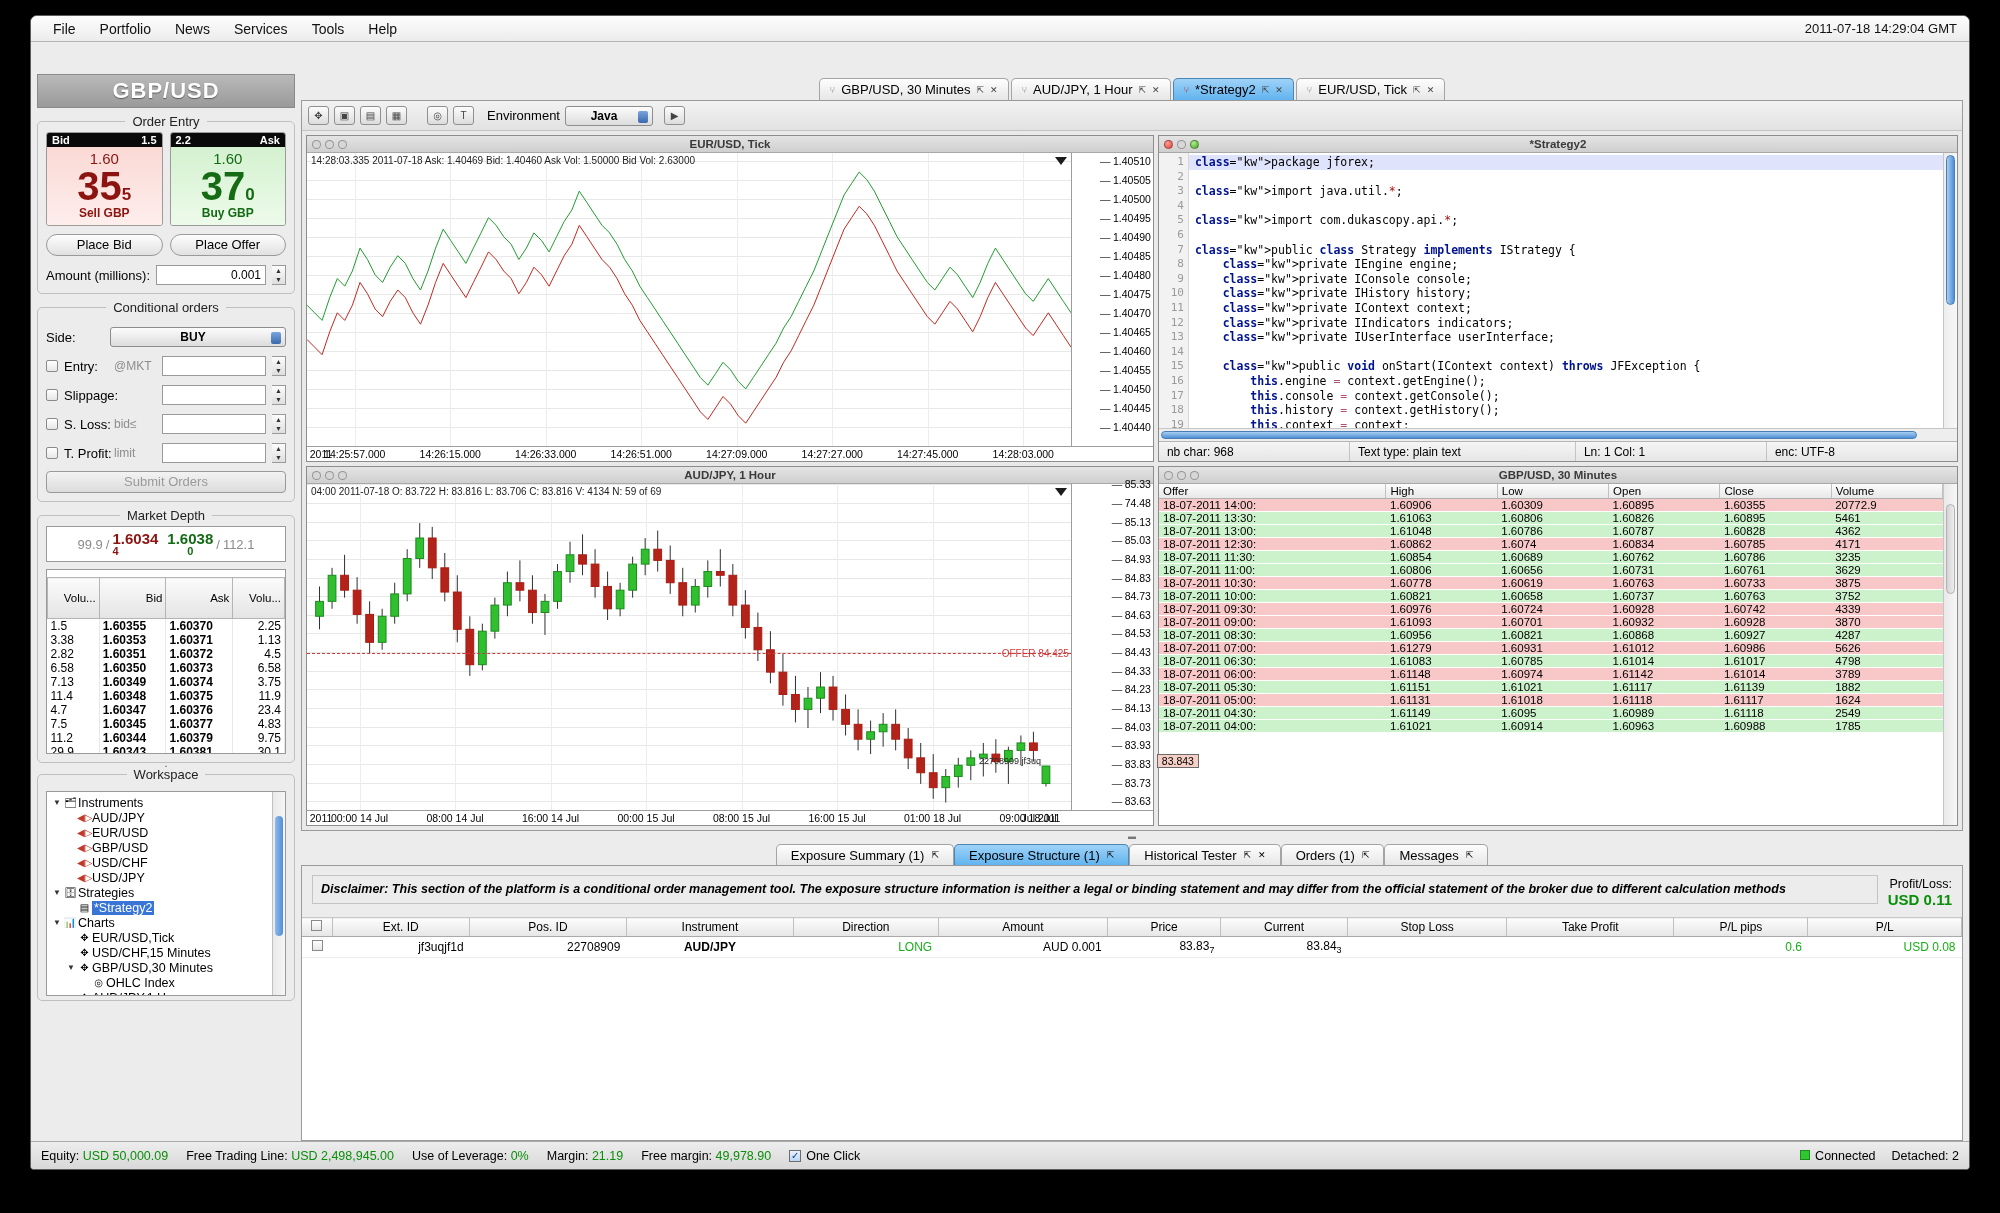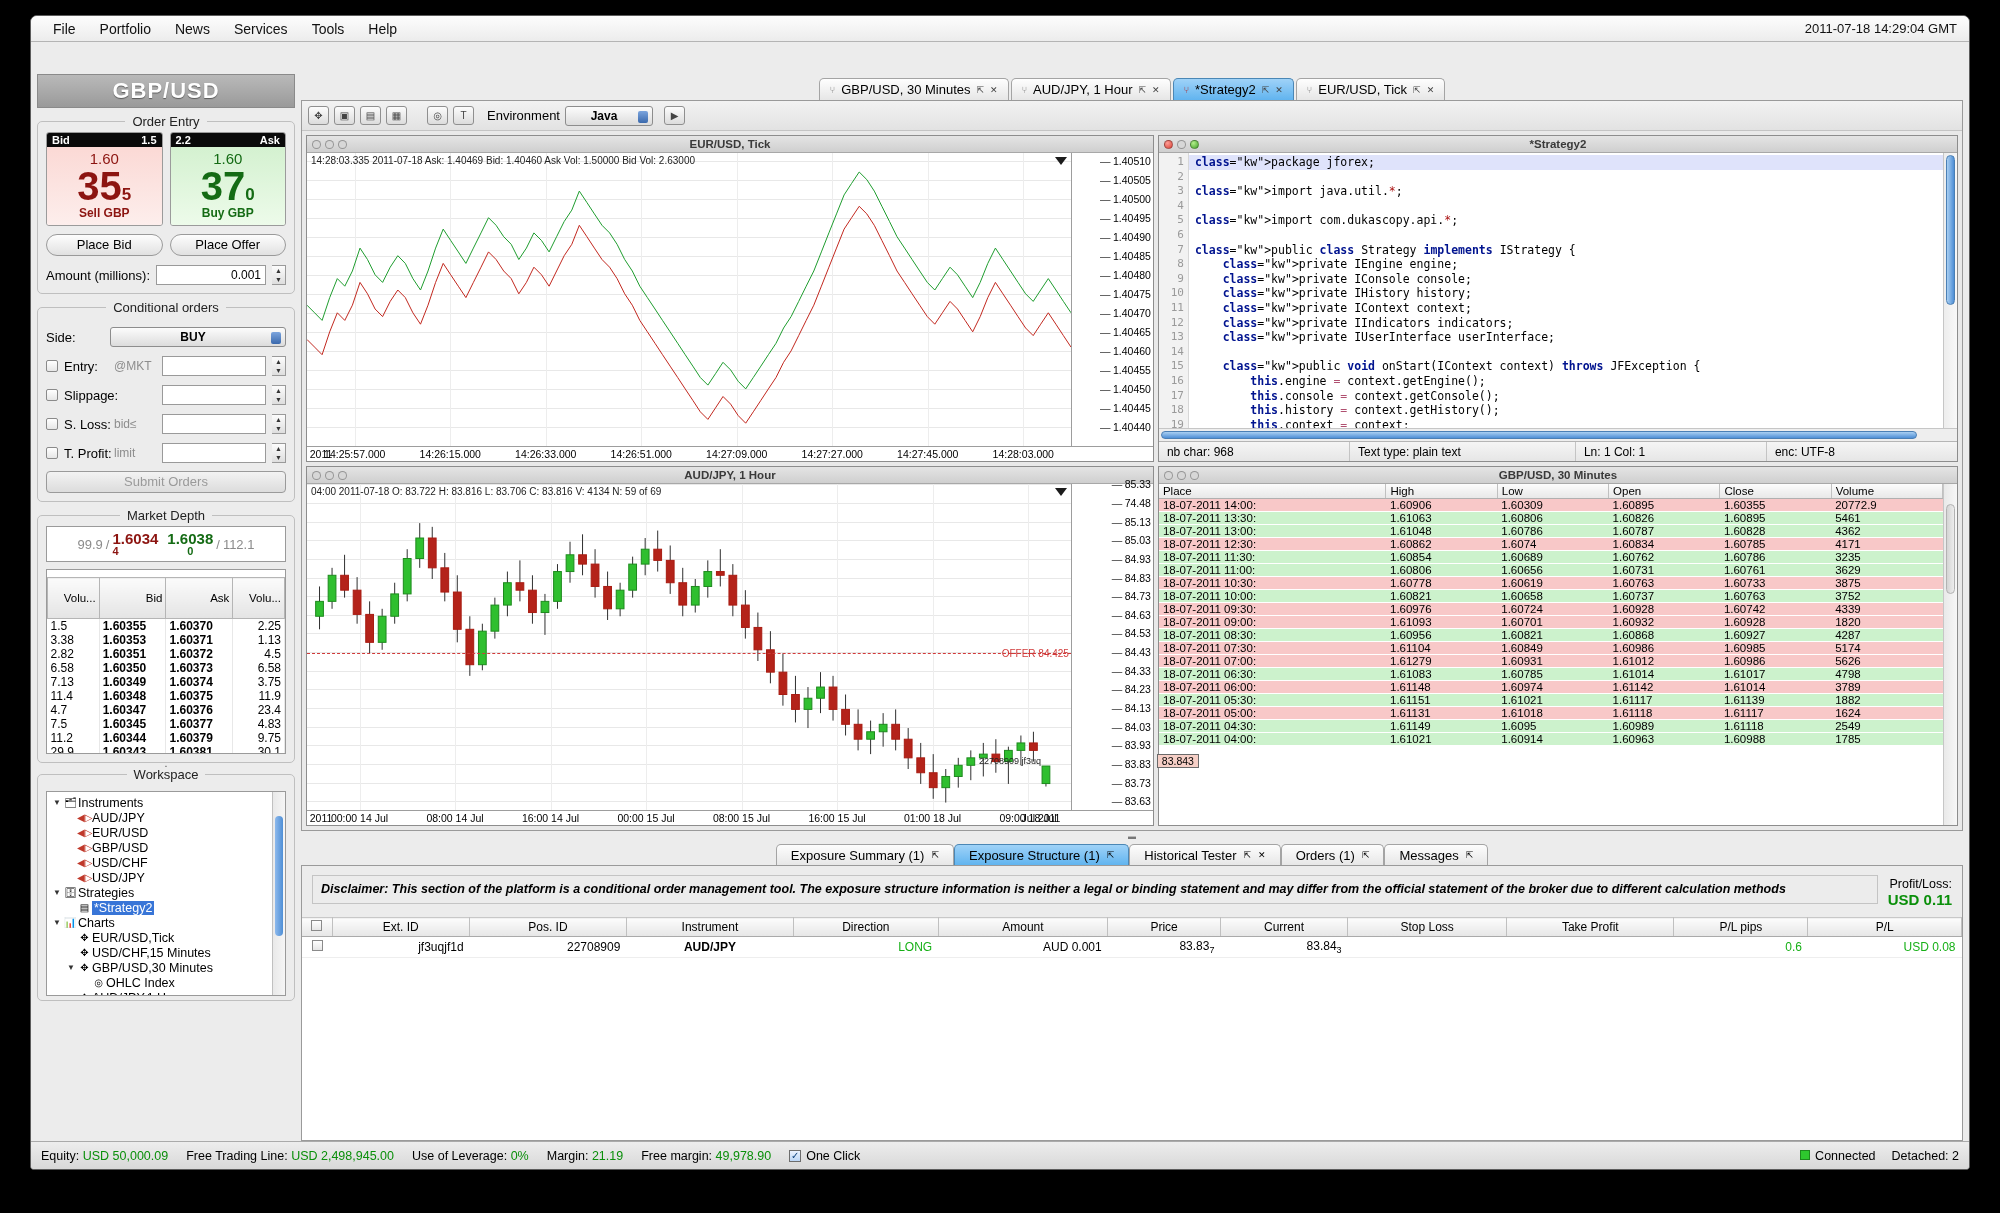--- a/index.html
+++ b/index.html
@@ -897,21 +897,21 @@
                     <div class="sd"></div>
                     <div class="sd"></div>
                   </div>
                 <div class="st">GBP/USD, 30 Minutes</div>
               </div>
               <div class="ohlcwrap">
                 <div style="flex:1;overflow:hidden">
                   <table class="ohlc">
                     <thead>
                         <tr id="ohlc-head">
-                          <th>Place</th>
+                          <th>Offer</th>
                           <th>High</th>
                           <th>Low</th>
                           <th>Open</th>
                           <th>Close</th>
                           <th>Volume</th>
                         </tr>
                       </thead>
                     <tbody id="ohlc-body">
                         <tr class="down">
                           <td>18-07-2011 14:00:</td>
@@ -984,37 +984,29 @@
                           <td>1.60928</td>
                           <td>1.60742</td>
                           <td>4339</td>
                         </tr>
                         <tr class="down">
                           <td>18-07-2011 09:00:</td>
                           <td>1.61093</td>
                           <td>1.60701</td>
                           <td>1.60932</td>
                           <td>1.60928</td>
-                          <td>1820</td>
+                          <td>3870</td>
                         </tr>
                         <tr class="up">
                           <td>18-07-2011 08:30:</td>
                           <td>1.60956</td>
                           <td>1.60821</td>
                           <td>1.60868</td>
                           <td>1.60927</td>
                           <td>4287</td>
-                        </tr>
-                        <tr class="down">
-                          <td>18-07-2011 07:30:</td>
-                          <td>1.61104</td>
-                          <td>1.60849</td>
-                          <td>1.60986</td>
-                          <td>1.60985</td>
-                          <td>5174</td>
                         </tr>
                         <tr class="down">
                           <td>18-07-2011 07:00:</td>
                           <td>1.61279</td>
                           <td>1.60931</td>
                           <td>1.61012</td>
                           <td>1.60986</td>
                           <td>5626</td>
                         </tr>
                         <tr class="up">

